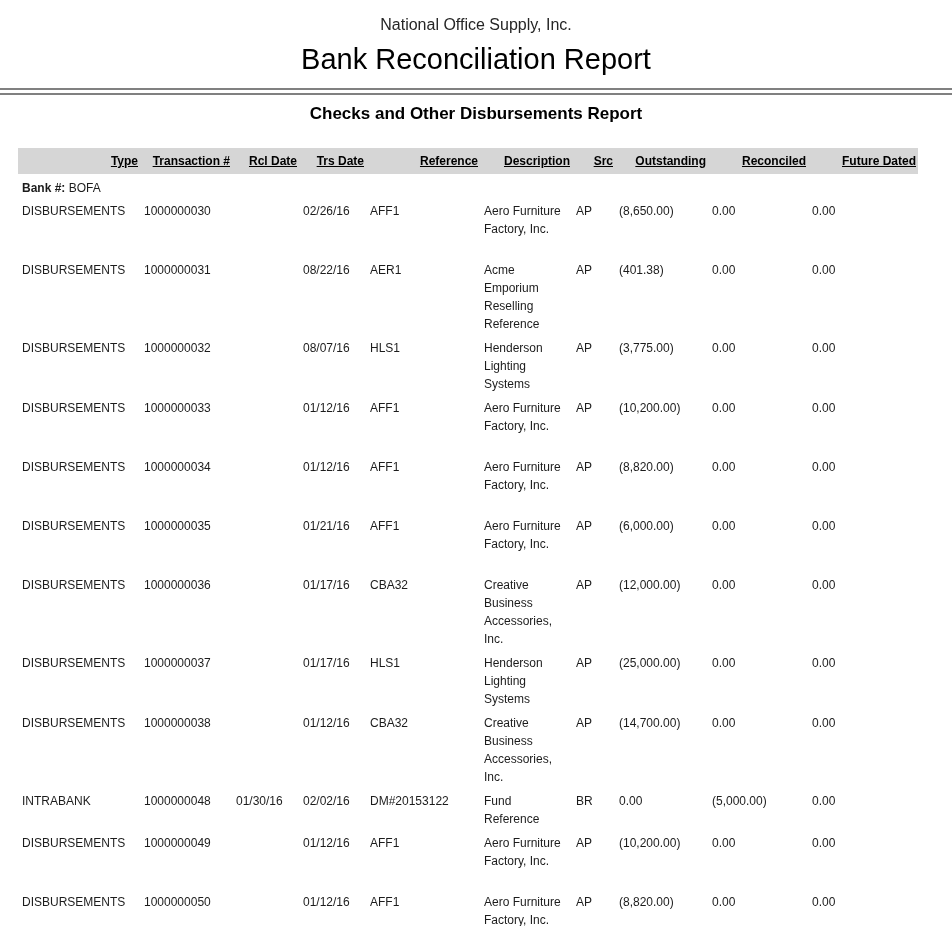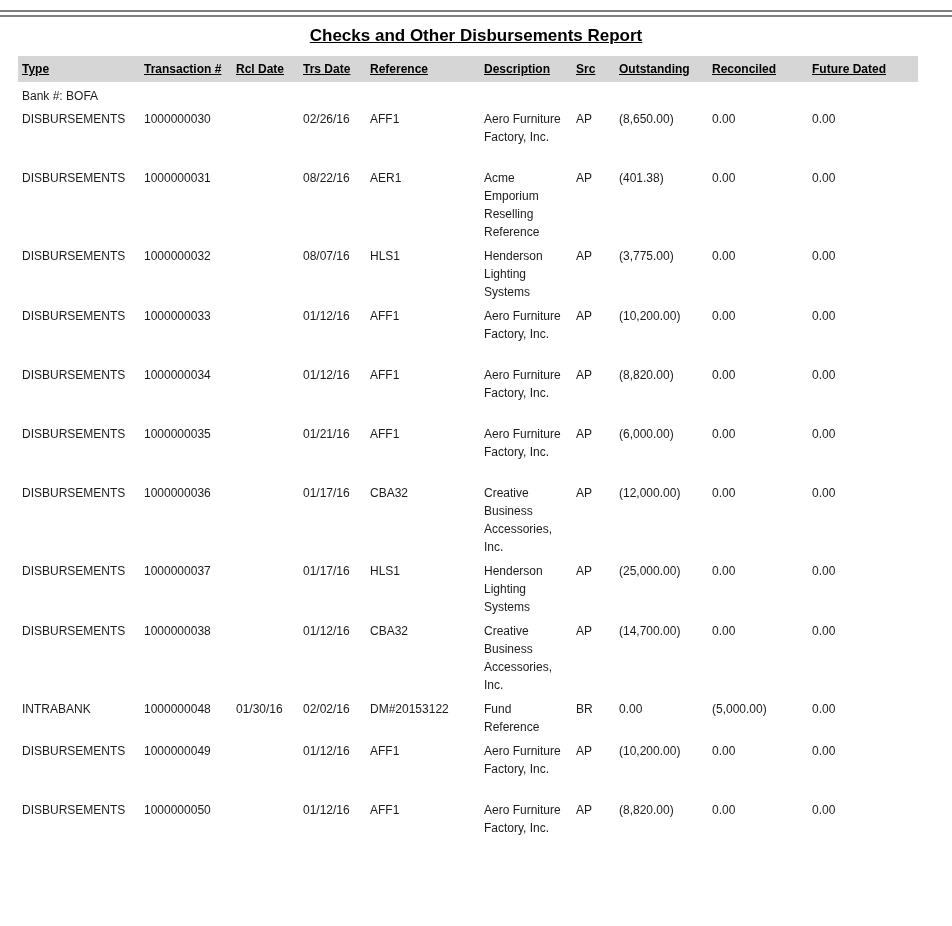--- a/index.html
+++ b/index.html
@@ -33,56 +33,59 @@
     margin: 10px 0 9px 0;
     height: 3px;
     border-top: 2px solid var(--rule, #808080);
     border-bottom: 2px solid var(--rule, #808080);
   }
   .section-title {
     text-align: center;
     font-size: 17px;
     font-weight: 700;
     color: #000000;
-    margin: 2px 0 10px 0;
-    text-decoration: underline;
+    margin: 2px 0 24px 0;
   }
   table {
     border-collapse: collapse;
     table-layout: fixed;
     width: 900px;
     margin-left: 18px;
     font-size: 12px;
   }
   th, td {
     vertical-align: top;
     padding: 3px 2px 3px 4px;
     line-height: 18px;
     overflow: hidden;
   }
   thead th {
     background: var(--header-row-bg, #d6d6d6);
     font-weight: 700;
     text-decoration: underline;
-    text-align: left;
+    text-align: right;
     color: #000000;
     padding-top: 4px;
     padding-bottom: 4px;
   }
   th.num, td.num { }
   tr.bank-row td { padding-top: 5px; padding-bottom: 2px; }
-  .bank-label { font-weight: 400; }
+  .bank-label { font-weight: 700; }
   tr.disbursements { height: 59px; margin-top: 24px; }
   tr.intrabank { height: 24px; }
 </style>
 </head>
 <body>
 
 <div class="report">
 
+  <div class="report-header">
+    <div class="company-name">National Office Supply, Inc.</div>
+    <div class="report-title">Bank Reconciliation Report</div>
+  </div>
 
   <div class="double-rule"></div>
 
   <div class="section-title">Checks and Other Disbursements Report</div>
 
   <table>
     <colgroup>
       <col style="width:122px">
       <col style="width:92px">
       <col style="width:67px">

